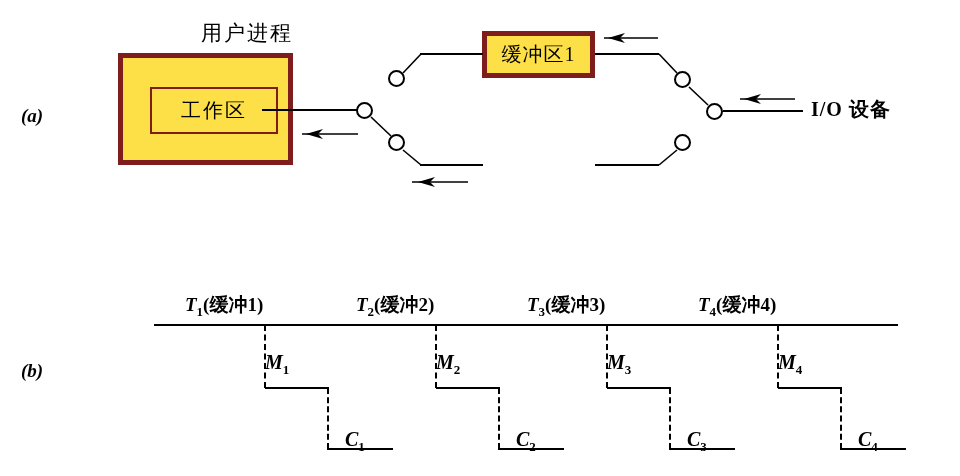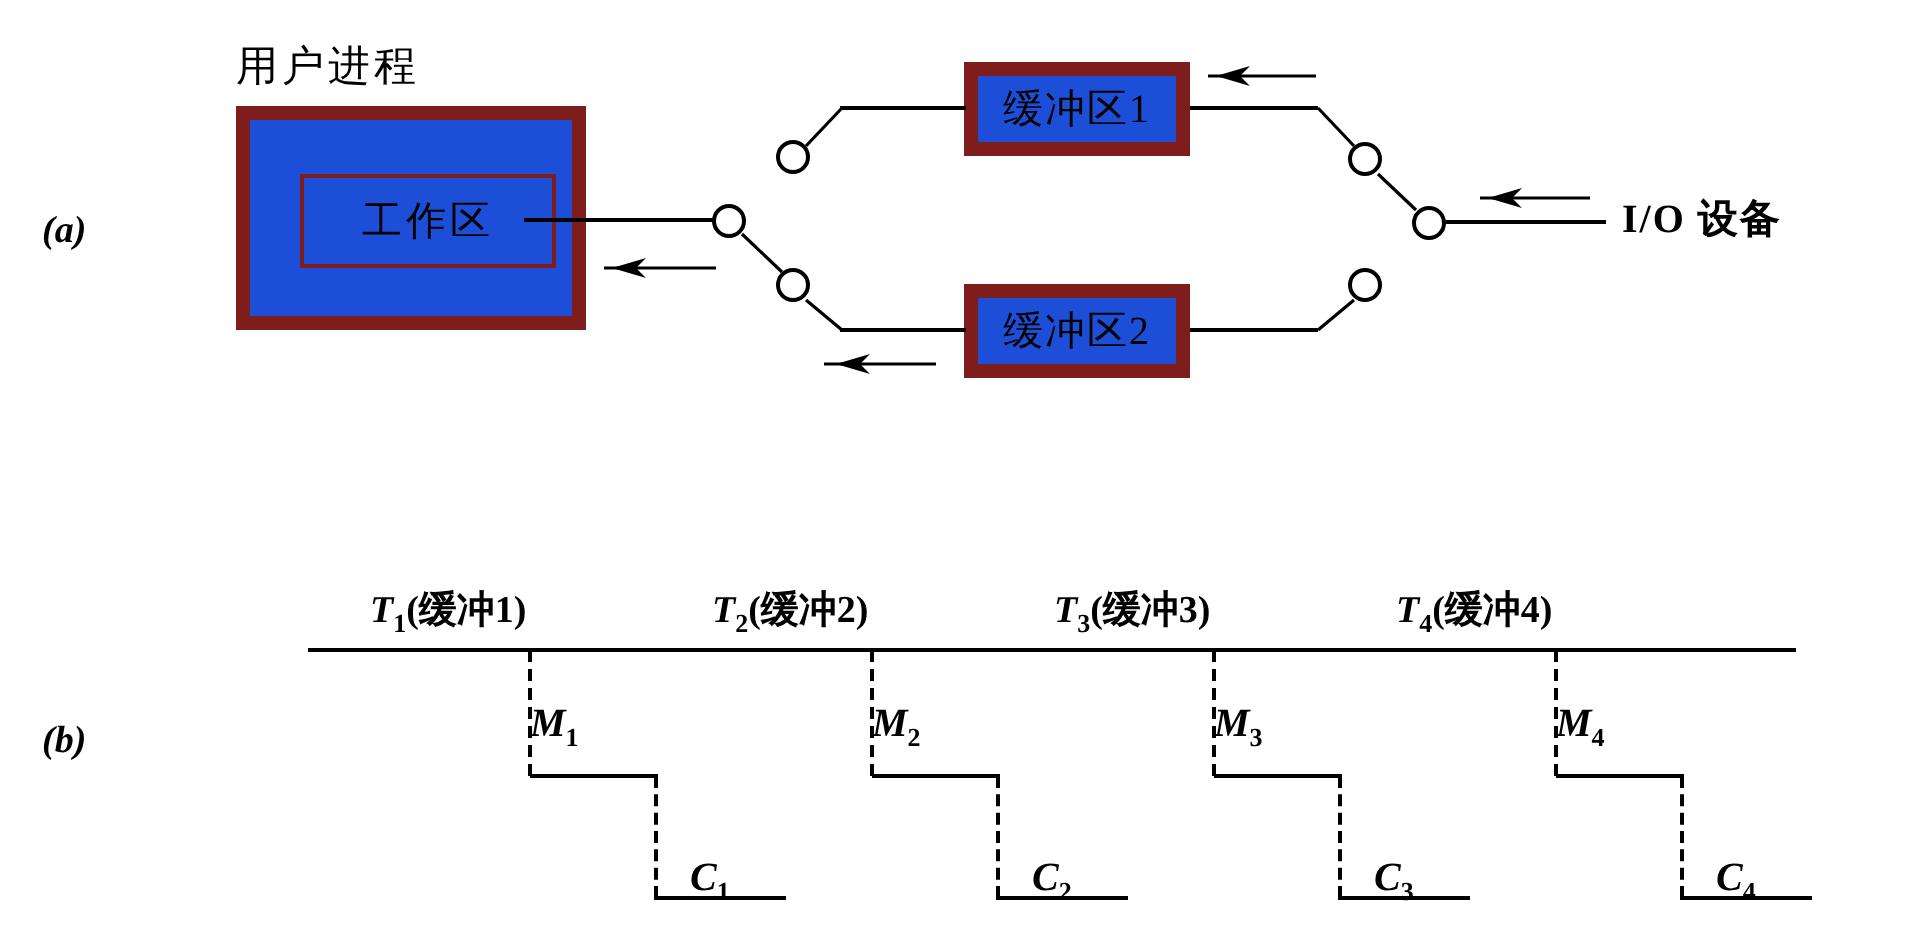--- a/index.html
+++ b/index.html
@@ -2,32 +2,32 @@
 <html><head>
 <meta charset="utf-8">
 <style>
   html,body{margin:0;padding:0;background:#fff;}
   .canvas{
     position:relative;width:960px;height:476px;background:#ffffff;
     font-family:"Liberation Serif","DejaVu Serif",serif;color:#000;overflow:hidden;
   }
   
   .hline{position:absolute;height:2px;background:#000;}
-  .box{position:absolute;box-sizing:border-box;border:7px solid #7f1d1d;background:#1d4ed8;
+  .box{position:absolute;box-sizing:border-box;border:5px solid #7f1d1d;background:#fde047;
        display:flex;align-items:center;justify-content:center;}
   .circle{position:absolute;width:13px;height:13px;border:2.5px solid #000;
           border-radius:50%;background:#fff;}
   .svg-overlay{position:absolute;left:0;top:0;width:960px;height:476px;pointer-events:none;}
   .svg-overlay line{stroke:#000;stroke-width:1.6;}
   .svg-overlay polygon{fill:#000;stroke:none;}
   
   .panel-label{position:absolute;font-size:19px;font-weight:bold;font-style:italic;}
   .pa-label{left:21px;top:105px;}
   .pb-label{left:21px;top:360px;}
-  .up-title{position:absolute;left:118px;top:19px;width:175px;text-align:left;
+  .up-title{position:absolute;left:118px;top:19px;width:175px;text-align:right;
             font-size:21px;letter-spacing:2px;white-space:nowrap;}
   .outer-box{left:118px;top:53px;width:175px;height:112px;}
   .inner-box{left:150px;top:87px;width:128px;height:47px;border-width:2px;
              font-size:20px;letter-spacing:2px;}
   .buf-box{left:482px;width:113px;height:47px;font-size:20px;letter-spacing:1px;}
   .buf1{top:31px;} .buf2{top:142px;}
   .io-label{position:absolute;left:811px;top:96px;font-size:20px;font-weight:bold;
             letter-spacing:1px;white-space:nowrap;}
   
   .timeline{left:154px;top:324px;width:744px;}
@@ -59,23 +59,20 @@
   <div class="box outer-box"></div>
 
   <div class="box inner-box">
     <span>工作区</span>
   </div>
 
   <div class="box buf-box buf1">
     <span>缓冲区1</span>
   </div>
 
-  <div class="box buf-box buf2">
-    <span>缓冲区2</span>
-  </div>
 
   <div class="io-label">I/O 设备</div>
 
   <div class="hline" style="left:262px;top:109px;width:95px;"></div>
   <div class="hline" style="left:420px;top:53px;width:63px;"></div>
   <div class="hline" style="left:595px;top:53px;width:64px;"></div>
   <div class="hline" style="left:723px;top:110px;width:80px;"></div>
   <div class="hline" style="left:420px;top:164px;width:63px;"></div>
   <div class="hline" style="left:595px;top:164px;width:64px;"></div>
 

